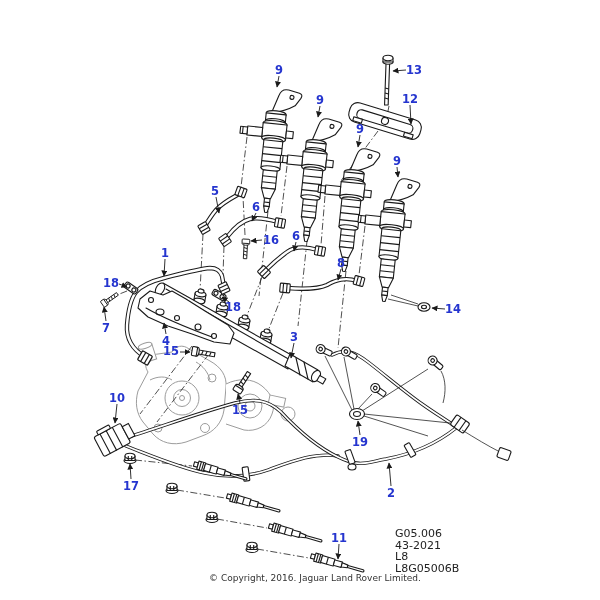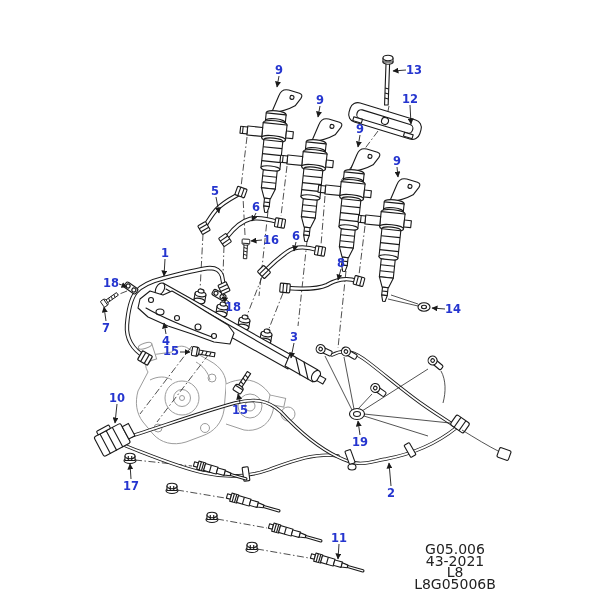--- a/index.html
+++ b/index.html
@@ -11,22 +11,22 @@
   .cl{fill:none;stroke:#222;stroke-width:0.8;stroke-dasharray:7 2.5 1.5 2.5;}
   .thin{fill:none;stroke:#1a1a1a;stroke-width:0.75;}
   .pipeO{fill:none;stroke:#1a1a1a;stroke-width:4.4;stroke-linecap:round;}
   .pipeI{fill:none;stroke:#fff;stroke-width:2.4;stroke-linecap:round;}
   .cabO{fill:none;stroke:#1a1a1a;stroke-width:3.4;stroke-linecap:round;}
   .cabI{fill:none;stroke:#fff;stroke-width:1.8;stroke-linecap:round;}
   .ghost{stroke:#9c9c9c;fill:#fff;stroke-width:1;}
   .ghostln{stroke:#9c9c9c;fill:none;stroke-width:1;}
   .callout{font-size:11.5px;font-weight:bold;fill:#2535cf;text-anchor:middle;cursor:pointer;}
   .leader{stroke:#1a1a1a;stroke-width:0.9;fill:none;}
-  .codeblock{position:absolute;left:395px;top:528px;width:120px;text-align:center;
-             font-size:14px;line-height:11.6px;color:#222;margin-top:16px;}
+  .codeblock{position:absolute;left:395px;top:528px;width:120px;text-align:left;
+             font-size:11px;line-height:11.6px;color:#222;}
   .copyright{position:absolute;left:180px;top:573px;width:270px;text-align:center;
              font-size:9px;color:#333;}
 </style>
 </head>
 <body>
 
 <div class="stage">
 <svg width="600" height="600" viewBox="0 0 600 600">
   <defs>
     <marker id="arr" markerWidth="7" markerHeight="6" refX="5.5" refY="3" orient="auto" markerUnits="userSpaceOnUse">
@@ -371,13 +371,14 @@
         <text x="339" y="542" class="callout">11</text>
       </g>
 </svg>
 
 <div class="codeblock">
   <div>G05.006</div>
   <div>43-2021</div>
   <div>L8</div>
   <div>L8G05006B</div>
 </div>
+<div class="copyright">© Copyright, 2016. Jaguar Land Rover Limited.</div>
 </div>
 
 </body></html>

